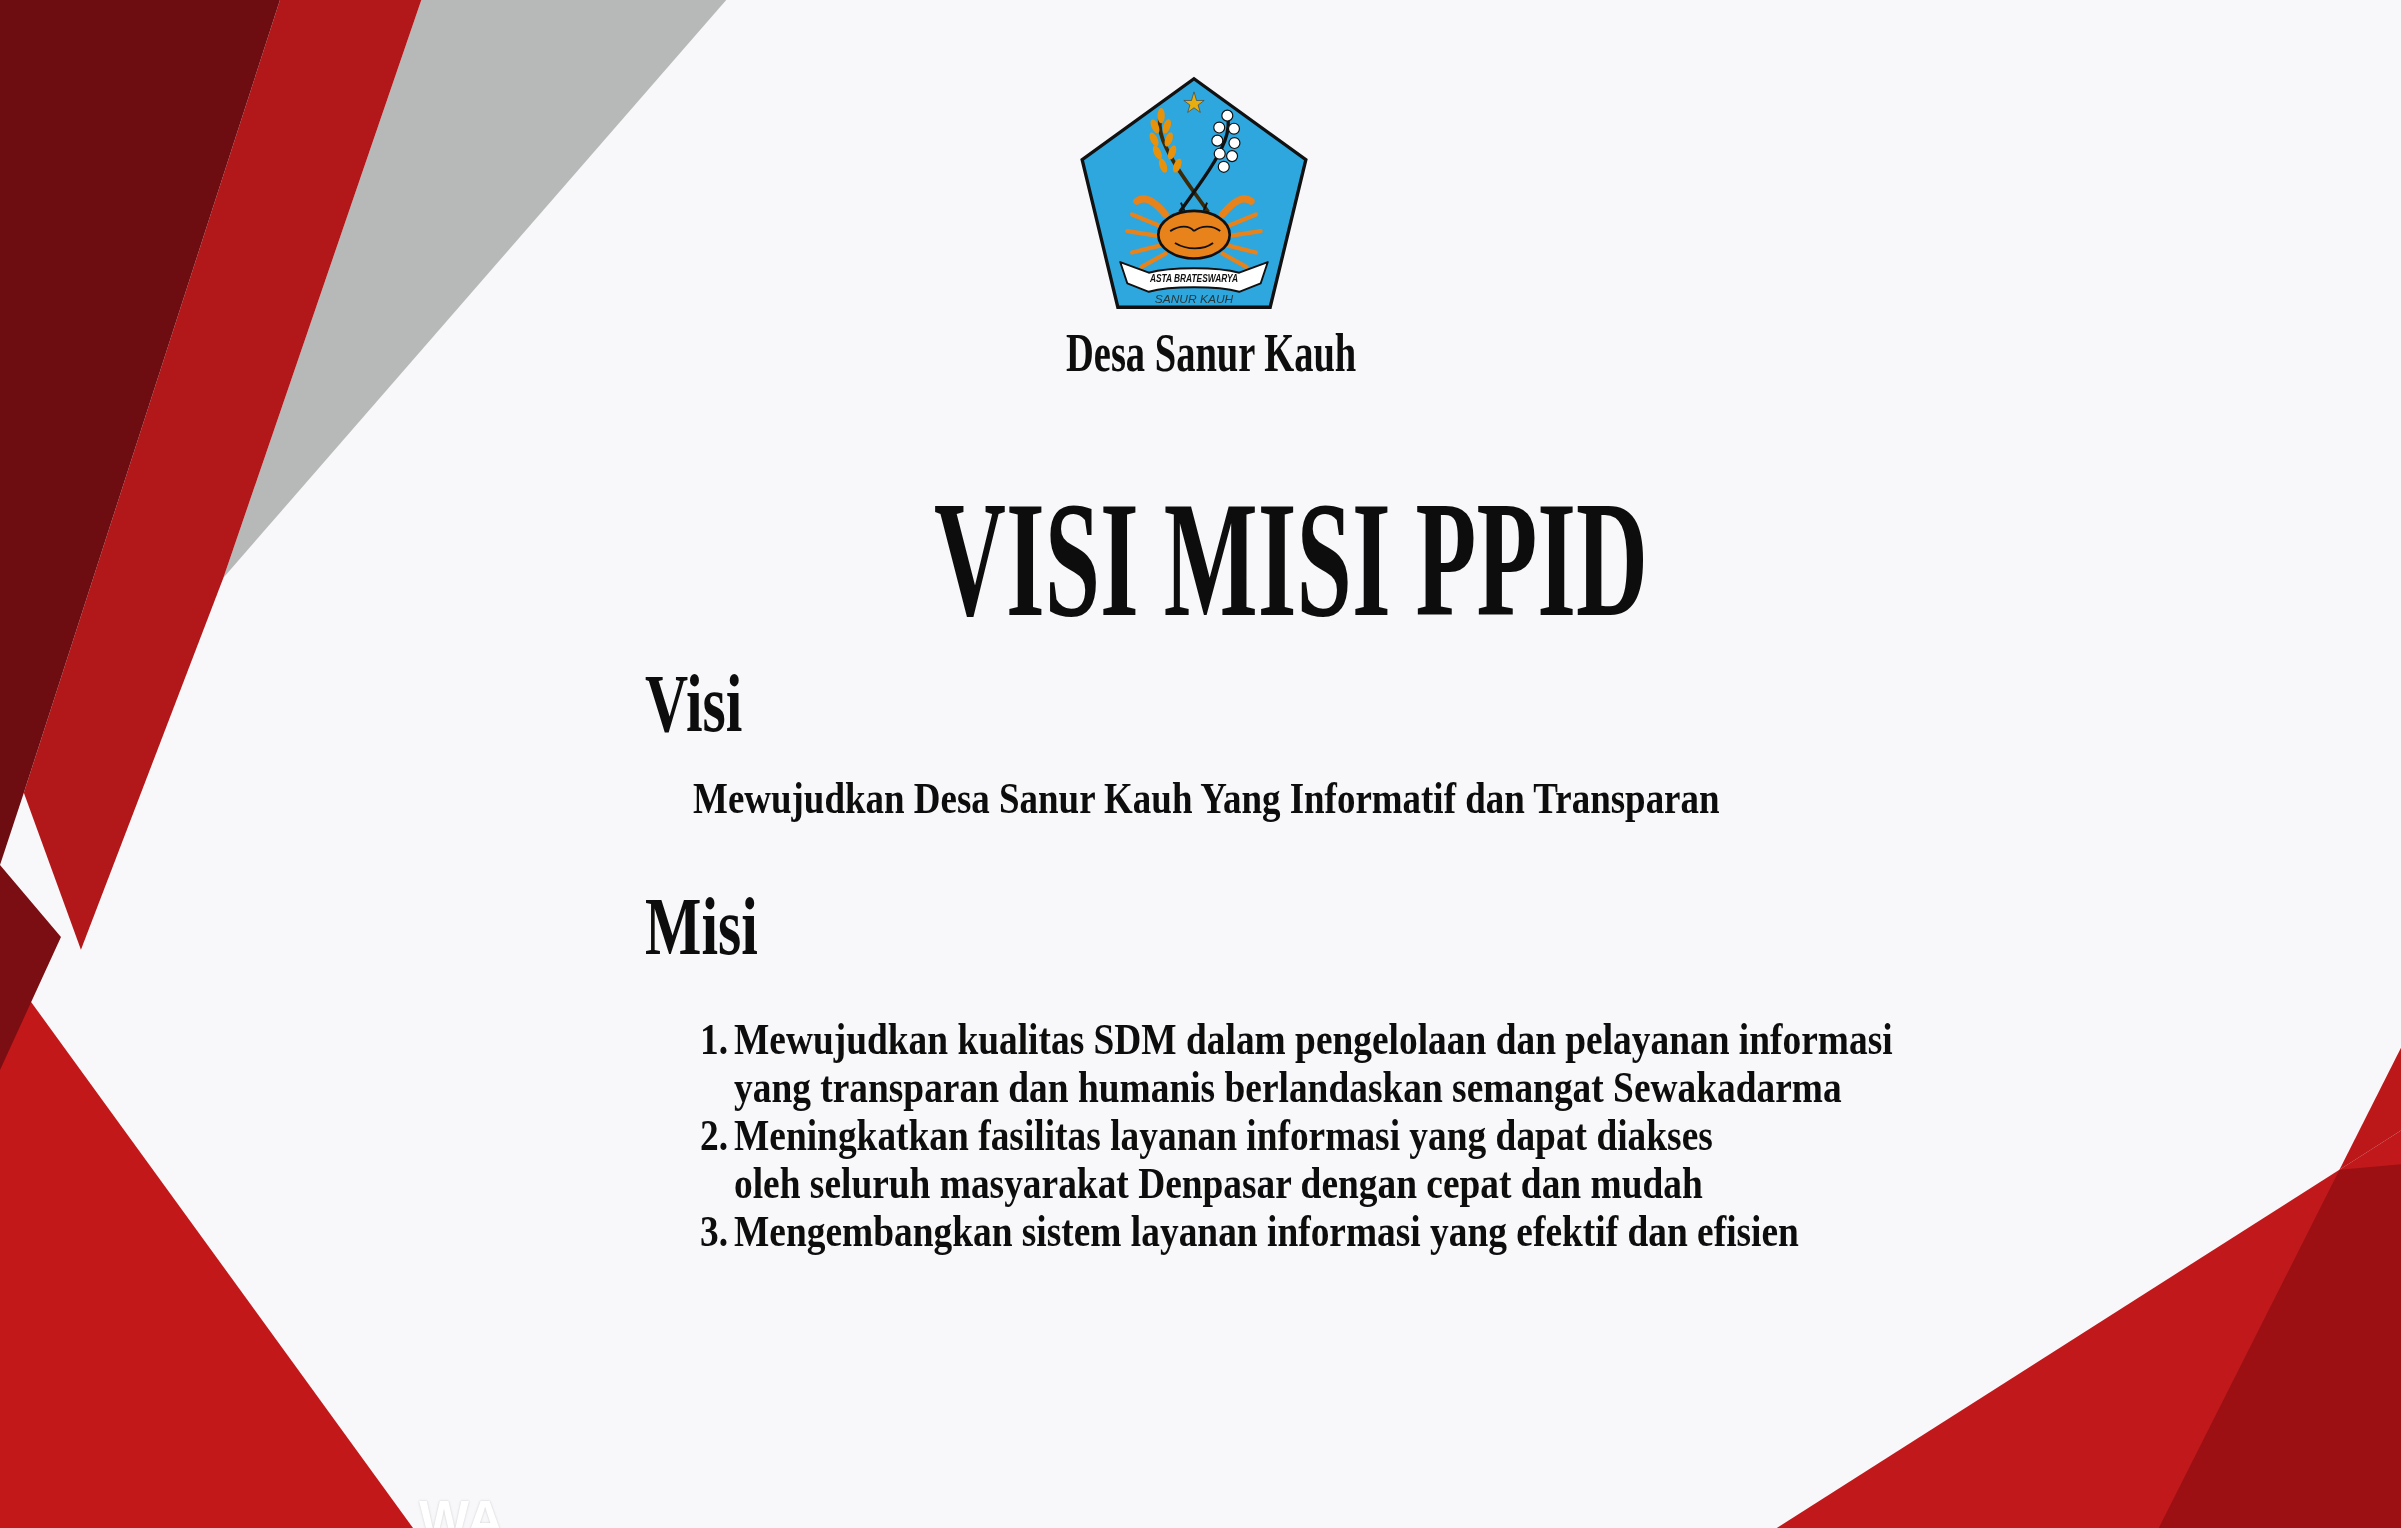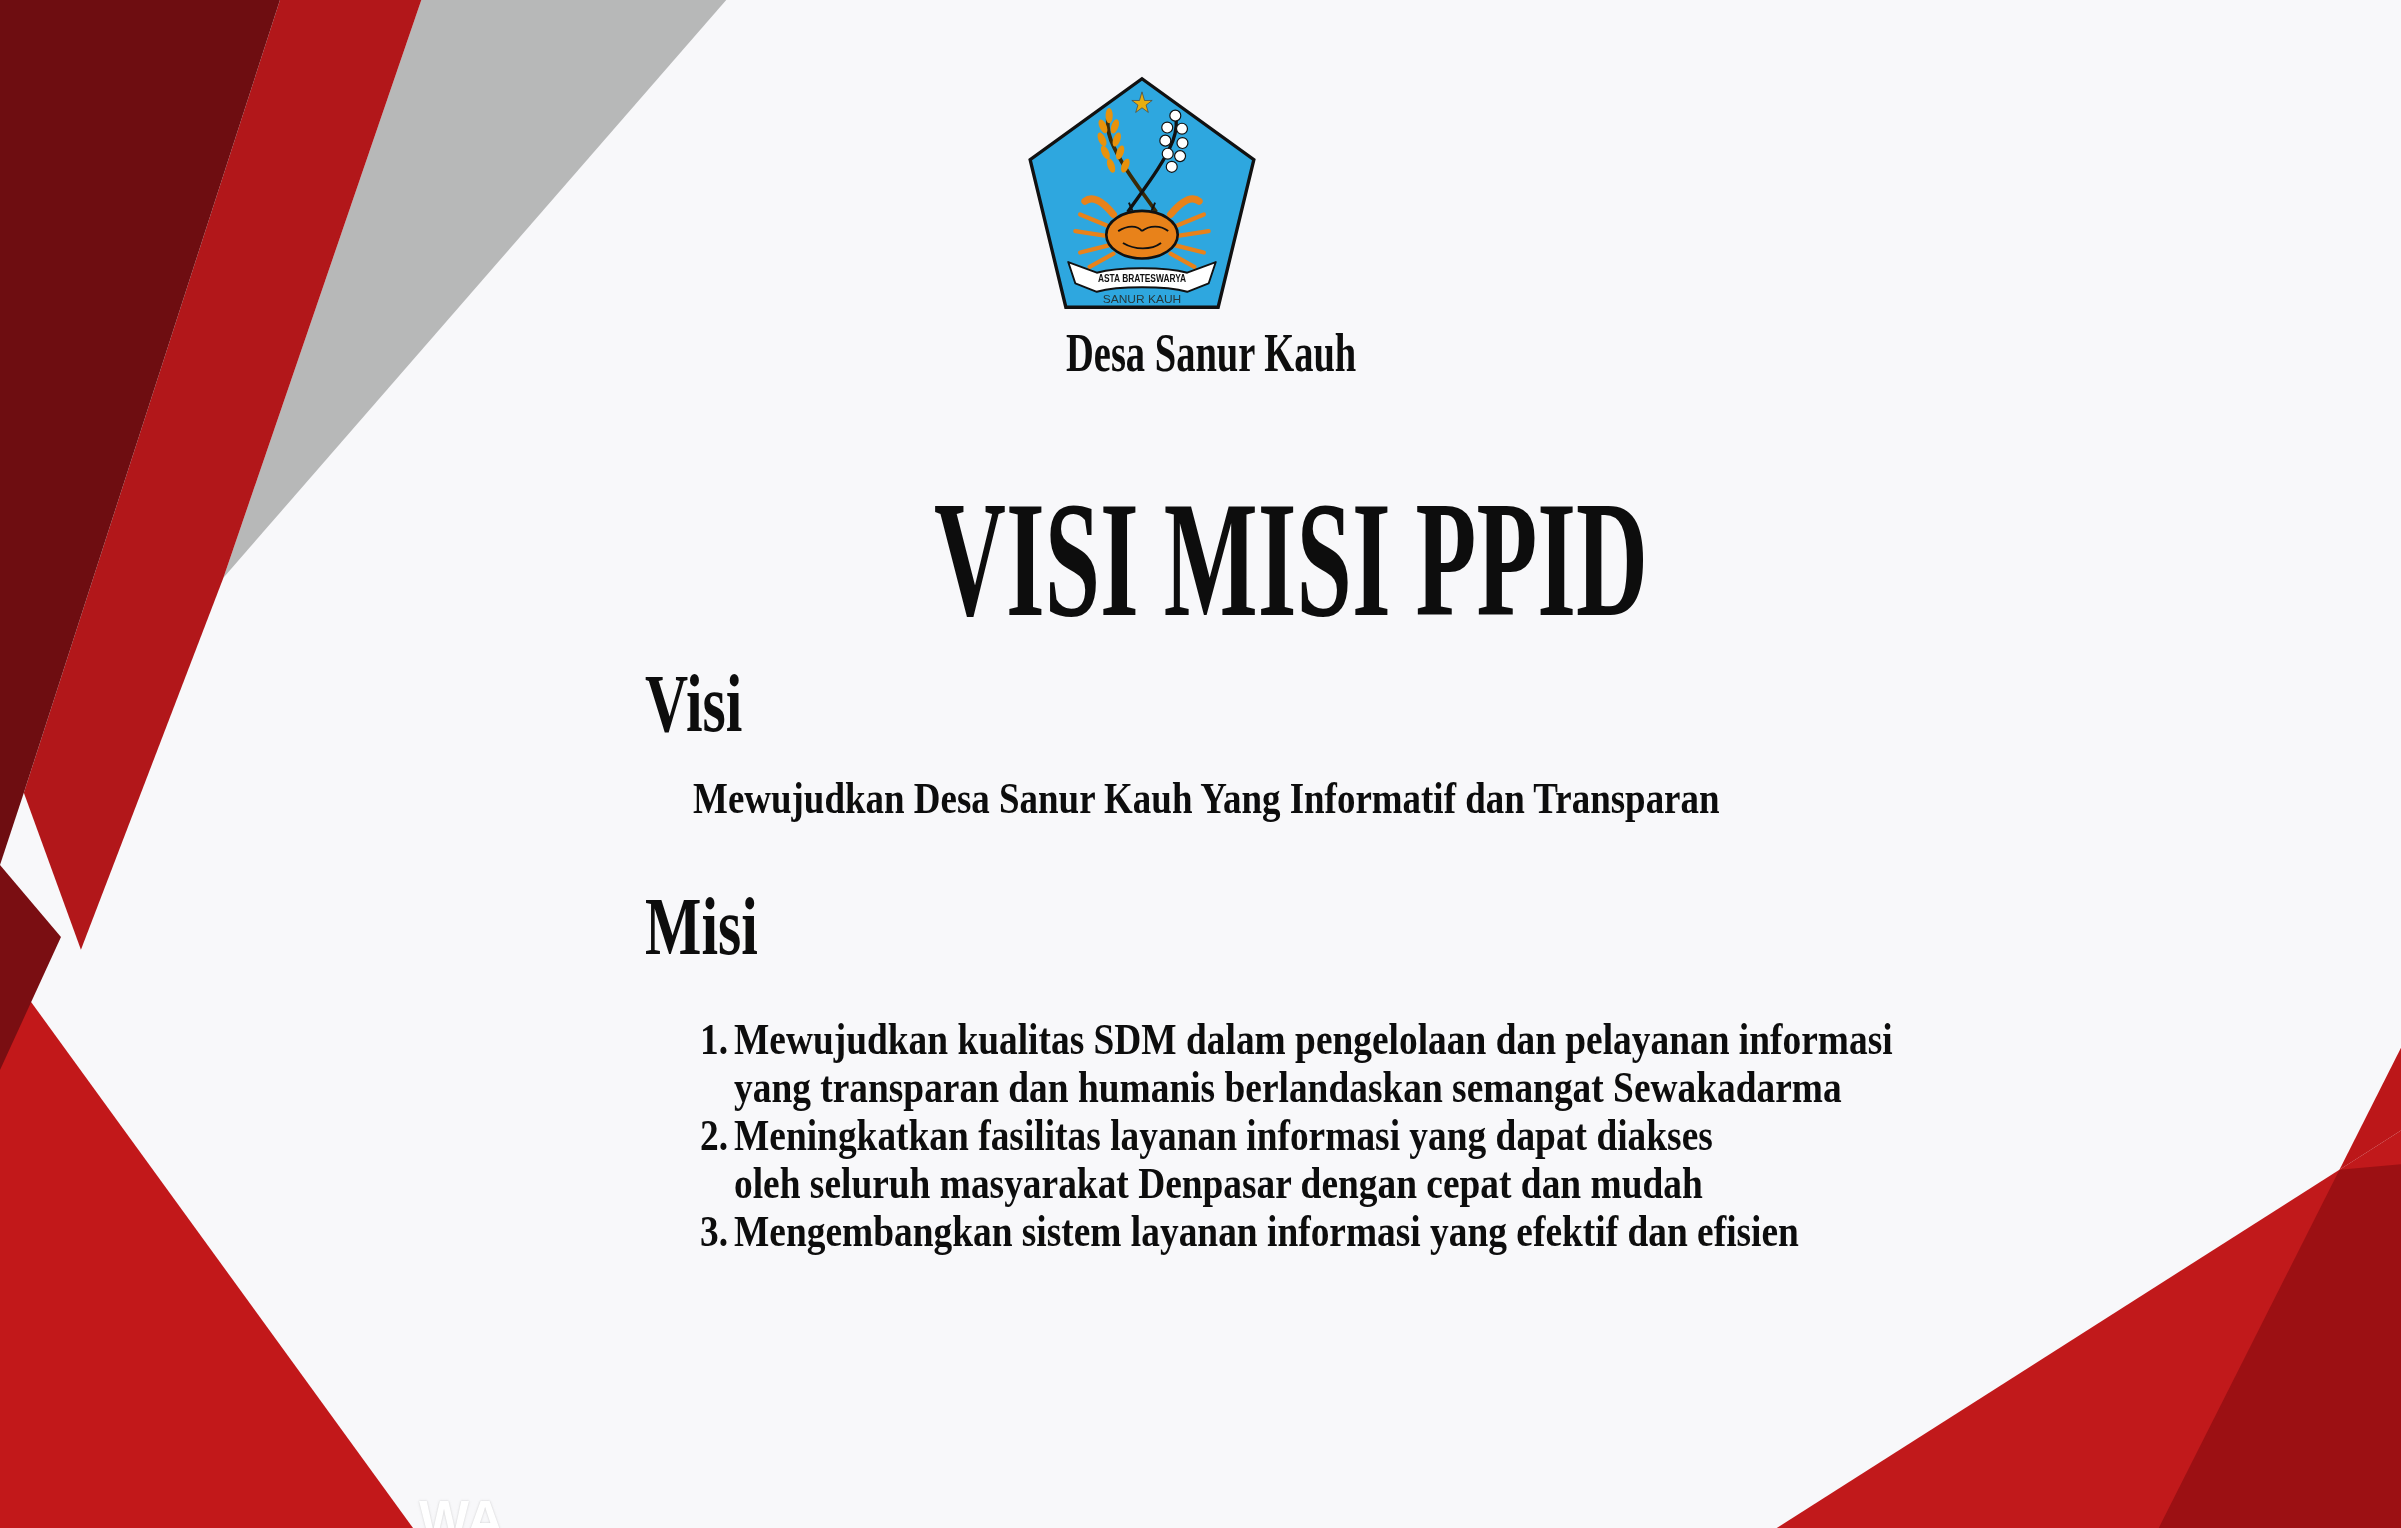--- a/index.html
+++ b/index.html
@@ -2,21 +2,21 @@
 <html style="font-size:9px"><head>
 <meta charset="utf-8">
 <style>
   html,body{margin:0;padding:0;background:#e9e9ec;}
   .page{
     position:relative;width:2401px;height:1528px;overflow:hidden;
     background:#F8F8FA;
     font-family:"Liberation Serif",serif;color:#0d0d0d;
   }
   .decor-svg{position:absolute;left:0;top:0;width:2401px;height:1528px;display:block;}
-  .logo-box{position:absolute;left:1023px;top:74px;width:238px;height:238px;}
+  .logo-box{position:absolute;left:1075px;top:74px;width:238px;height:238px;font-style:italic;}
   .logo-box svg{width:100%;height:100%;display:block;}
   .org-name{
     position:absolute;left:1066px;top:323px;font-size:55px;font-weight:bold;
     white-space:nowrap;transform:scaleX(.70);transform-origin:0 0;line-height:1.1;
   }
   .main-title{
     position:absolute;left:934px;top:472px;font-size:166px;font-weight:bold;
     white-space:nowrap;transform:scaleX(.60);transform-origin:0 0;line-height:1.05;
   }
   .sec-heading{

